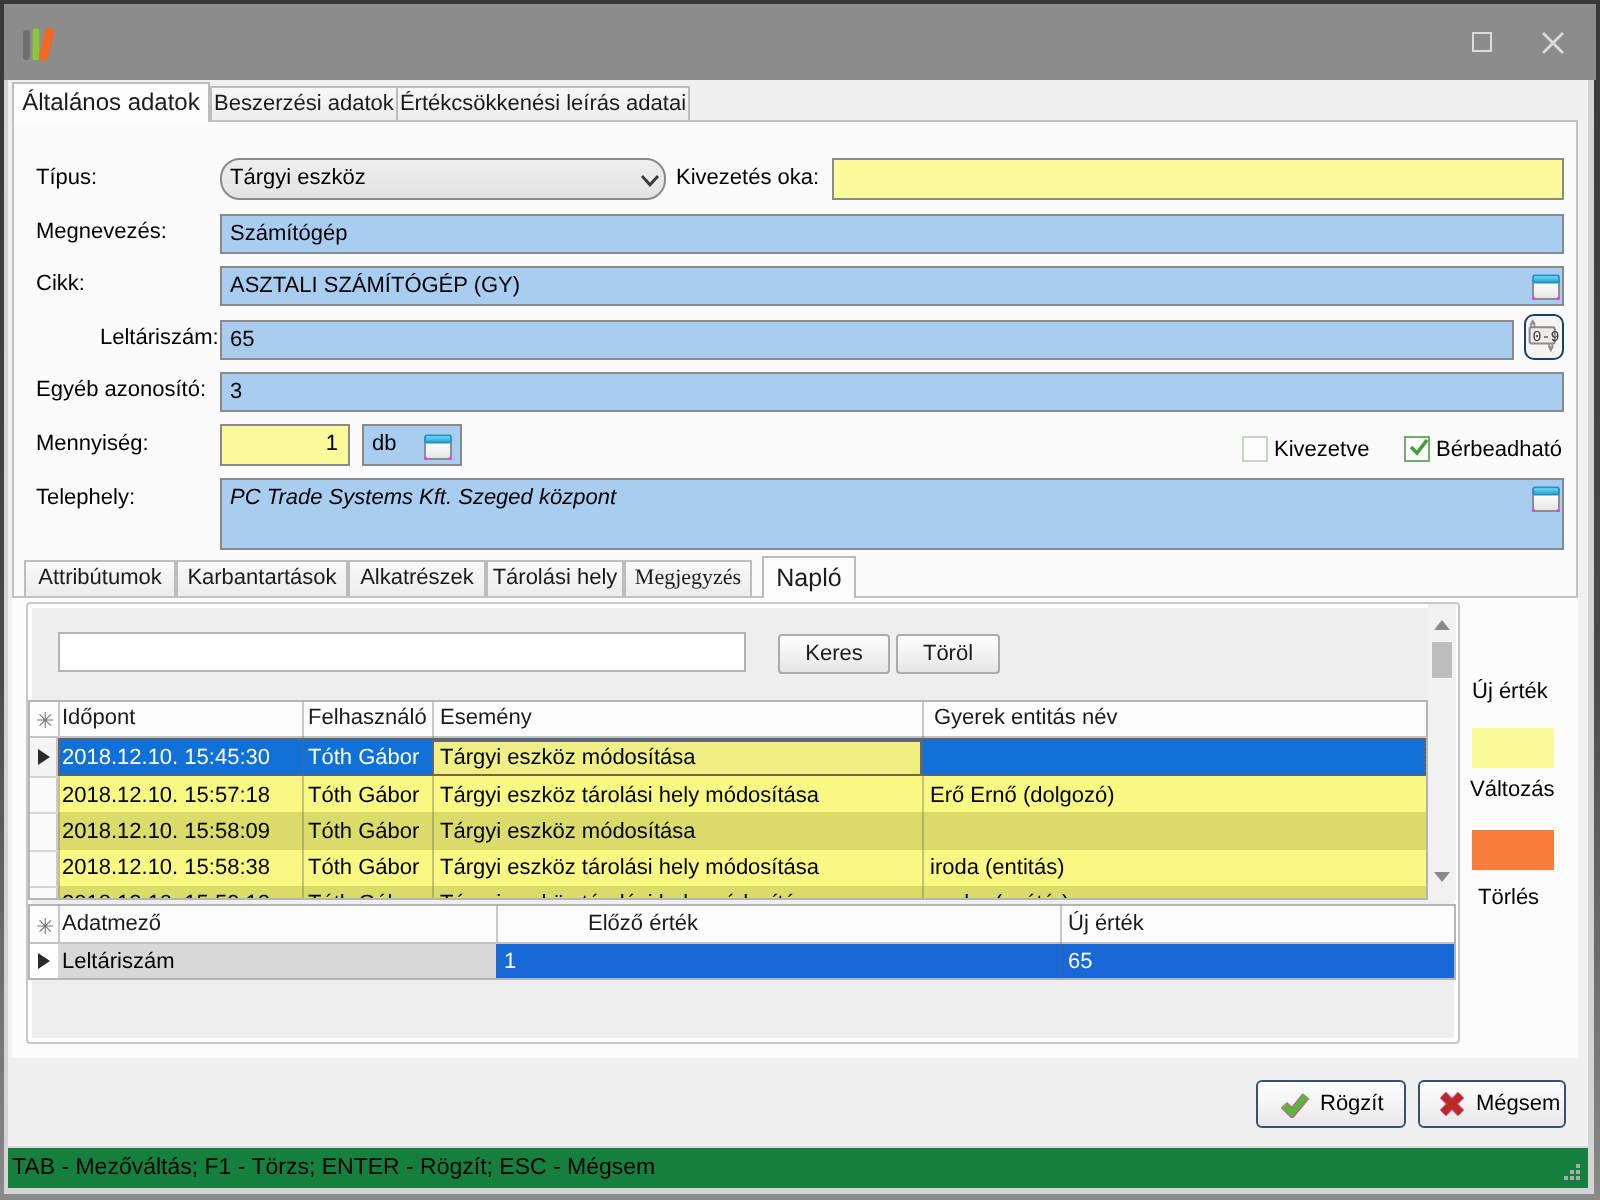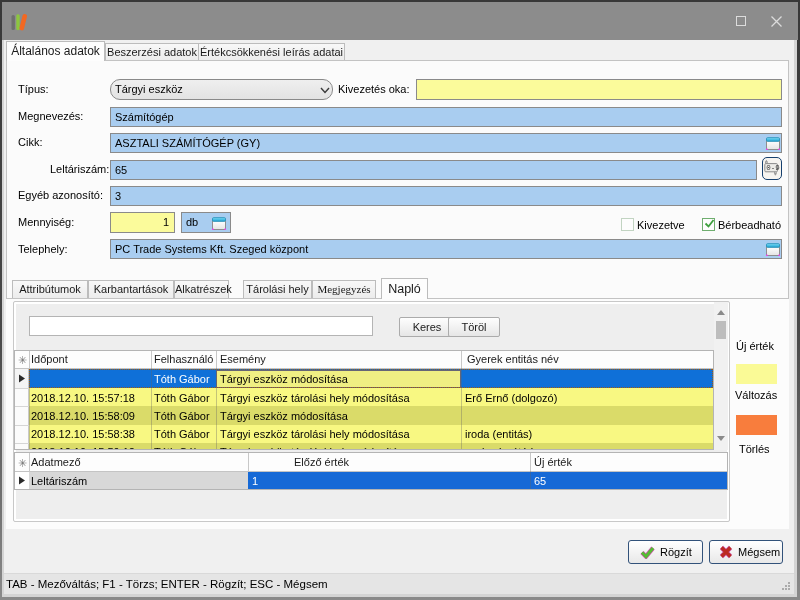--- a/index.html
+++ b/index.html
@@ -26,21 +26,21 @@
 
 #page2 { left:6px; top:298px; width:783px; height:231px; background:#fcfcfc; border-top:1px solid #c3c3c3; }
 #panel { left:13px; top:301px; width:717px; height:221px; background:#eeeeee; border:1px solid #c8c8c8; border-radius:2px; box-shadow:inset 0 0 0 2px #ffffff; }
 .btnsm { position:absolute; border:1px solid #ababab; border-radius:2px; background:linear-gradient(#fefefe,#e6e6e6); text-align:center; line-height:18px; color:#1a1a1a; }
 
 .gridline { position:absolute; background:#c8c8c8; }
 .cell { position:absolute; overflow:hidden; white-space:nowrap; line-height:18px; }
 .hdrtxt { position:absolute; color:#1a1a1a; }
 
 .bigbtn { position:absolute; width:75px; height:24px; border:1px solid #32527a; border-radius:3px; background:linear-gradient(#ffffff,#e8e8e8); }
-#statusbar { left:4px; top:573px; width:790px; height:21px; background:#e5e5e5; border-top:1px solid #d9d9d9; }
+#statusbar { left:4px; top:573px; width:790px; height:21px; background:#15803d; border-top:1px solid #d9d9d9; }
 </style>
 </head>
 <body>
 <svg width="0" height="0" style="position:absolute">
     <defs>
 <linearGradient id="cyg" x1="0" y1="0" x2="0" y2="1">
         <stop offset="0" stop-color="#8fe0f4"></stop>
         <stop offset="0.45" stop-color="#4cc3e8"></stop>
         <stop offset="1" stop-color="#28a0cc"></stop>
       </linearGradient>
@@ -114,54 +114,55 @@
   </svg>
 
 <div class="cb" style="left:621px;top:218px;border:1px solid #c2d4c2;"></div>
 <div class="lbl" style="left:637px;top:219px;">Kivezetve</div>
 <div class="cb" style="left:702px;top:218px;border:1px solid #6fae6f;"></div>
 <svg class="abs" style="left:703px;top:217px" width="13" height="13" viewBox="0 0 13 13">
     <path d="M2.5 6.5 L5.5 9.5 L10.5 3" fill="none" stroke="#3da03d" stroke-width="1.8"></path>
   </svg>
 <div class="lbl" style="left:718px;top:219px;">Bérbeadható</div>
 
-<div class="inp" style="left:110px;top:239px;width:672px;height:20px;line-height:19px;">PC Trade Systems Kft. Szeged központ</div>
+<div class="inp" style="left:110px;top:239px;width:672px;height:36px;line-height:19px;font-style:italic;">PC Trade Systems Kft. Szeged központ</div>
 <svg class="winicon" style="left:766px;top:243px" viewBox="0 0 14 13">
     <rect x="0.5" y="3.8" width="13" height="8.7" fill="url(#bodg)" stroke="#8e8e8e" stroke-width="1"></rect>
     <rect x="0.5" y="0.7" width="13" height="3.6" rx="1" fill="url(#cyg)" stroke="#2492bc" stroke-width="0.9"></rect>
     <rect x="0" y="11.6" width="1.6" height="1.4" fill="#f23df2"></rect>
     <rect x="12.4" y="11.6" width="1.6" height="1.4" fill="#f23df2"></rect>
   </svg>
 
 <div class="abs tab" style="left:12px;top:280px;width:76px;height:18px;line-height:17px;">Attribútumok</div>
 <div class="abs tab" style="left:88px;top:280px;width:86px;height:18px;line-height:17px;">Karbantartások</div>
-<div class="abs tab" style="left:174px;top:280px;width:55px;height:18px;line-height:17px;">Alkatrészek</div>
+<div class="abs tab" style="left:174px;top:280px;width:69px;height:18px;line-height:17px;">Alkatrészek</div>
 <div class="abs tab" style="left:243px;top:280px;width:69px;height:18px;line-height:17px;">Tárolási hely</div>
 <div class="abs tab" style="left:312px;top:280px;width:64px;height:18px;line-height:17px;font-family:Liberation Serif, serif;">Megjegyzés</div>
 <div class="abs" id="page2"></div>
 <div class="abs tab tabactive" style="left:381px;top:278px;width:47px;height:21px;line-height:20px;font-size:12.5px;">Napló</div>
 <div class="abs" id="panel"></div>
 
 <div class="abs" style="left:29px;top:316px;width:344px;height:20px;background:#fff;border:1px solid #b4b4b4;"></div>
-<div class="btnsm" style="left:389px;top:317px;width:56px;height:20px;margin-left:10px;">Keres</div>
+<div class="btnsm" style="left:389px;top:317px;width:56px;height:20px;">Keres</div>
 <div class="btnsm" style="left:448px;top:317px;width:52px;height:20px;">Töröl</div>
 
 <div class="abs" id="grid1" style="left:14px;top:350px;width:700px;height:100px;border:1px solid #b4b4b4;background:#fff;overflow:hidden;">
   <div class="abs" style="left:0;top:0;width:698px;height:18px;background:#fdfdfd;border-bottom:1px solid #c4c4c4;"></div>
   <div class="hdrtxt" style="left:3px;top:3px;color:#777;font-size:11px;">✳</div>
   <div class="hdrtxt" style="left:16px;top:2px;">Időpont</div>
   <div class="hdrtxt" style="left:139px;top:2px;">Felhasználó</div>
   <div class="hdrtxt" style="left:205px;top:2px;">Esemény</div>
   <div class="hdrtxt" style="left:452px;top:2px;">Gyerek entitás név</div>
 
   <div class="abs" style="left:14px;top:18px;width:684px;height:19px;background:#0f70d8;"></div>
   <div class="abs" style="left:0;top:18px;width:14px;height:19px;background:#f4f4f4;border-right:1px solid #c4c4c4;"></div>
   <svg class="abs" style="left:3px;top:23px" width="8" height="9" viewBox="0 0 8 9">
       <path d="M1 0.5 L7 4.5 L1 8.5 Z" fill="#2a2a2a"></path>
     </svg>
+  <div class="cell" style="left:16px;top:18.5px;width:120px;color:#fff;">2018.12.10. 15:45:30</div>
   <div class="cell" style="left:139px;top:18.5px;width:60px;color:#fff;">Tóth Gábor</div>
   <div class="abs" style="left:201px;top:18.5px;width:245px;height:18px;background:#f0ef83;border:1px solid #667;"></div>
   <div class="cell" style="left:205px;top:18.5px;width:238px;">Tárgyi eszköz módosítása</div>
   <div class="abs" style="left:14px;top:18px;width:684px;height:1px;background:repeating-linear-gradient(90deg,#9a5a14 0,#9a5a14 1px,transparent 1px,transparent 2px);z-index:3;"></div>
   <div class="abs" style="left:14px;top:36px;width:684px;height:1px;background:repeating-linear-gradient(90deg,#9a5a14 0,#9a5a14 1px,transparent 1px,transparent 2px);z-index:3;"></div>
   <div class="abs" style="left:14px;top:18px;width:1px;height:19px;background:repeating-linear-gradient(0deg,#9a5a14 0,#9a5a14 1px,transparent 1px,transparent 2px);z-index:3;"></div>
   <div class="abs" style="left:697px;top:18px;width:1px;height:19px;background:repeating-linear-gradient(0deg,#9a5a14 0,#9a5a14 1px,transparent 1px,transparent 2px);z-index:3;"></div>
   <div class="r2 abs" style="left:14px;top:37px;width:684px;height:18.4px;background:#f8f882;"></div>
   <div class="r3 abs" style="left:14px;top:55.4px;width:684px;height:18.4px;background:#dadb69;"></div>
   <div class="r4 abs" style="left:14px;top:73.8px;width:684px;height:18.4px;background:#f8f882;"></div>

